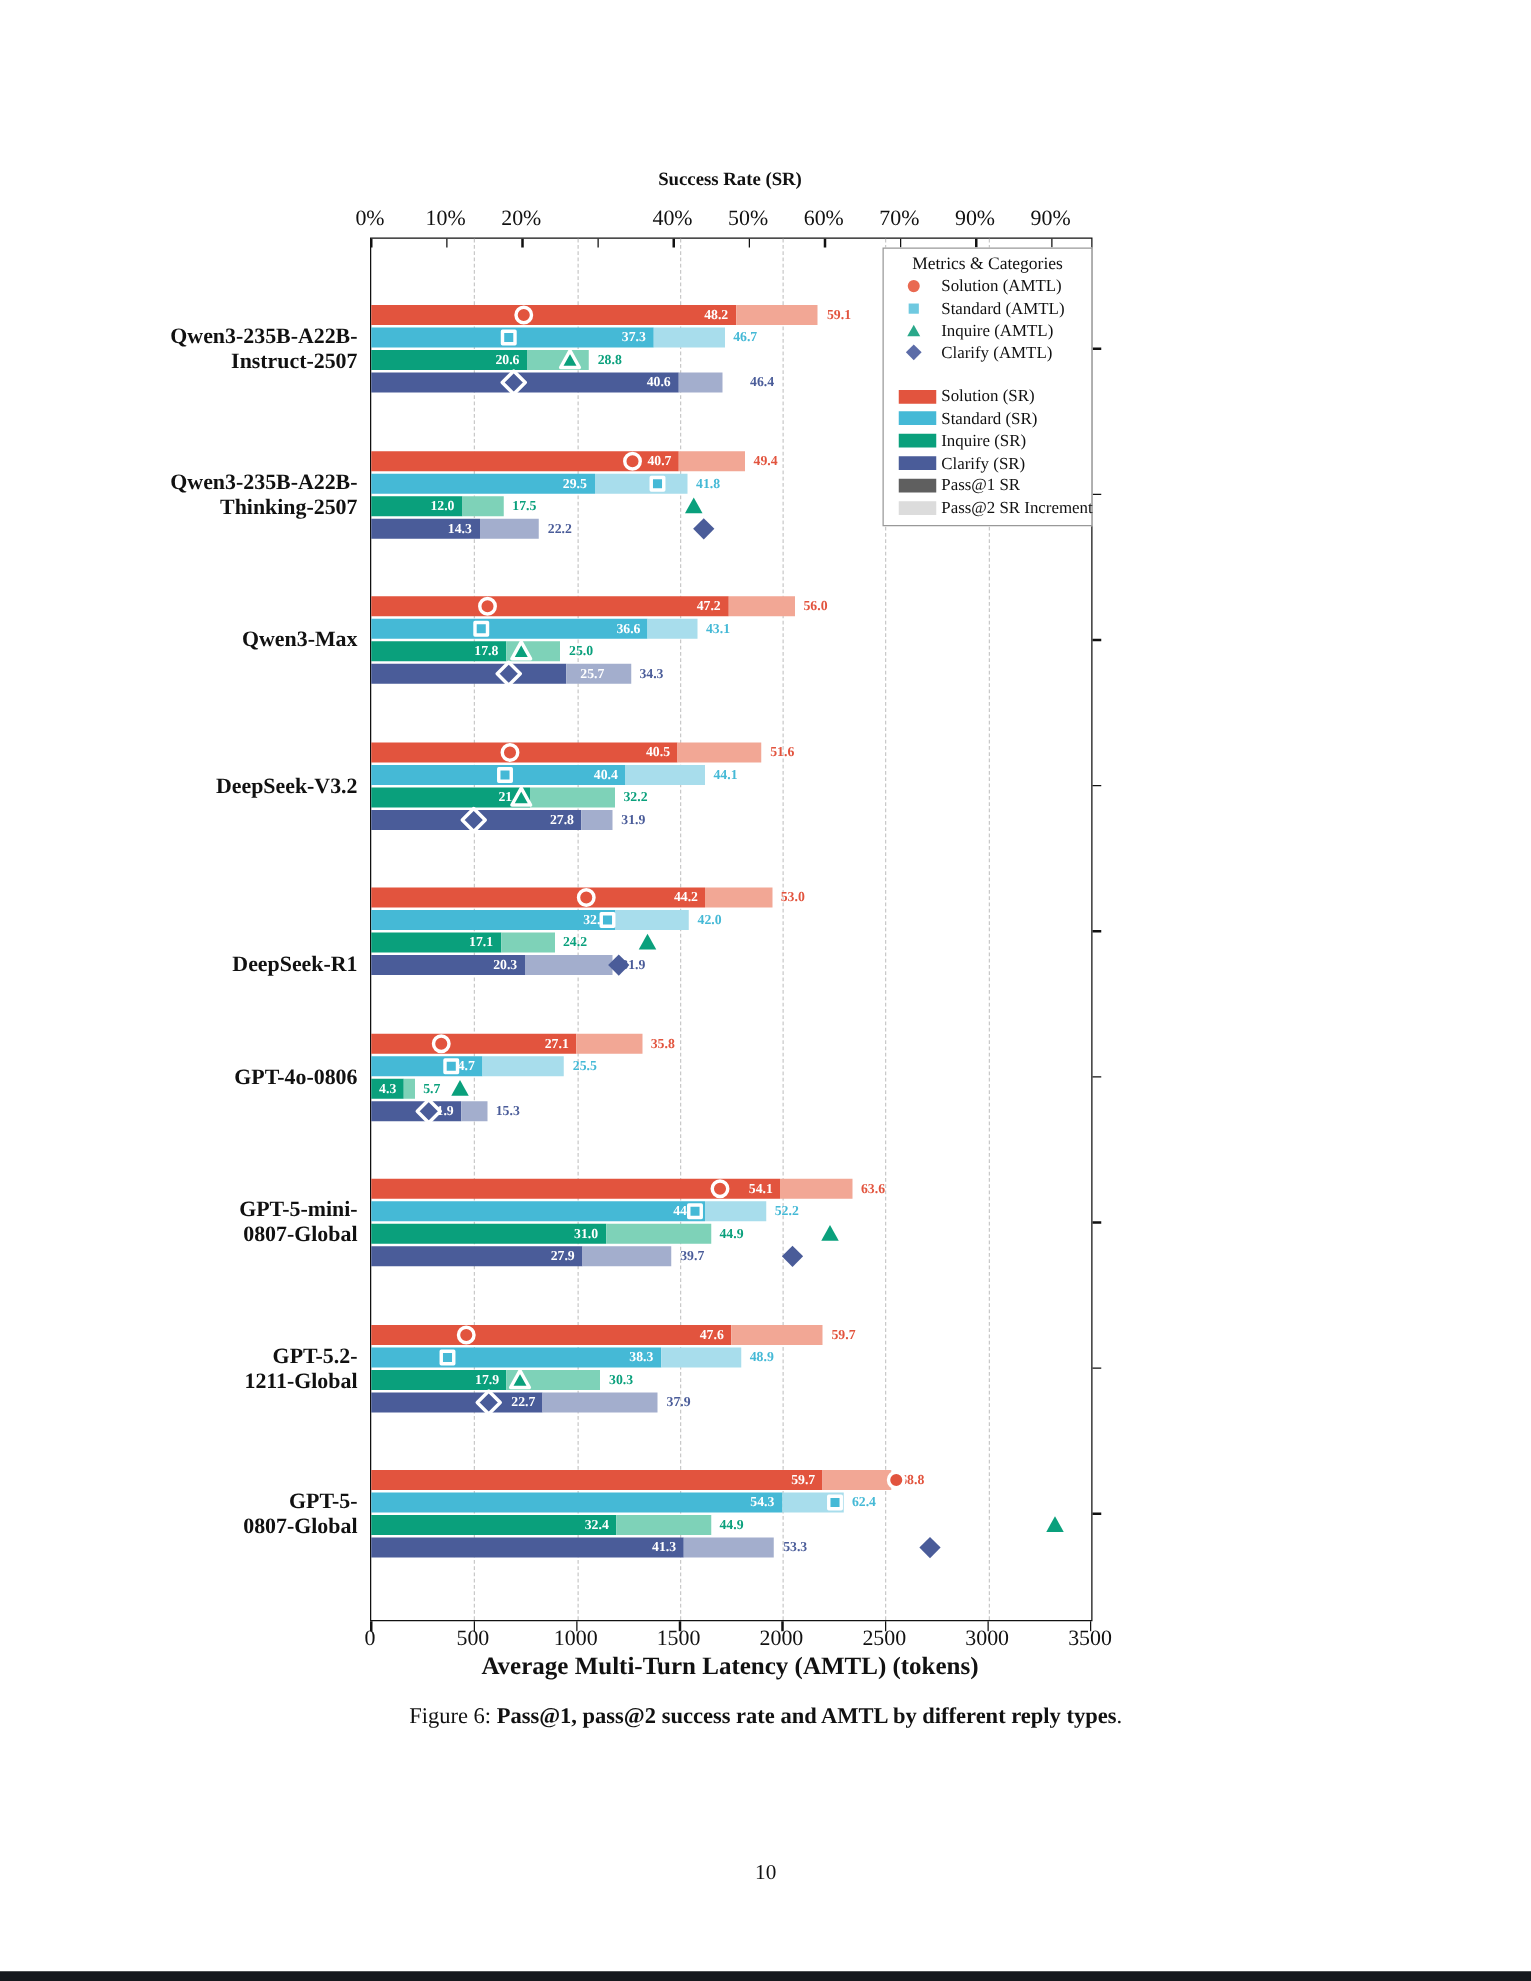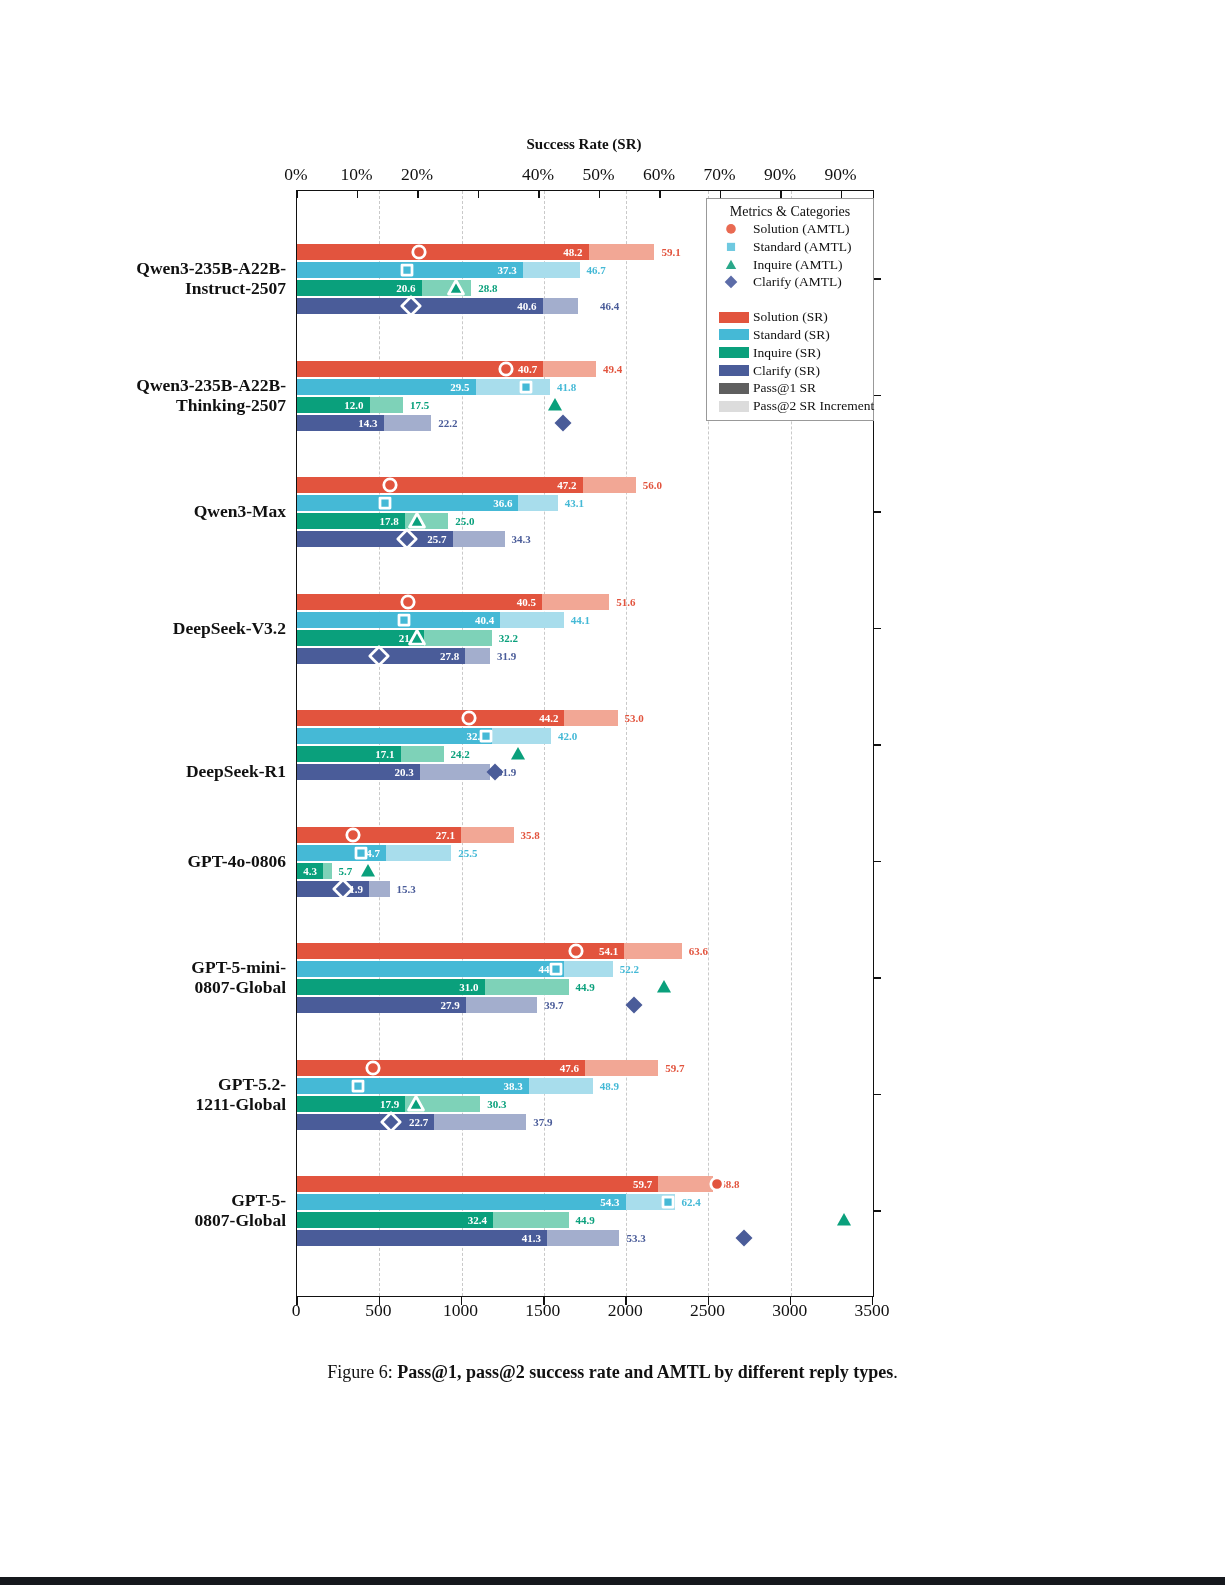--- a/index.html
+++ b/index.html
@@ -153,21 +153,21 @@
         <div class="barseg" style="left: 0px; top: 304px; width: 221.4px; background: rgb(69, 185, 214);"></div>
         <div class="barseg" style="left: 221.4px; top: 304px; width: 39.3px; background: rgb(168, 221, 236);"></div>
         <div class="p1label" style="left: 0px; top: 304px; width: 215.4px;">36.6</div>
         <div class="p2label" style="left: 267.8px; top: 304px; color: rgb(69, 185, 214);">43.1</div>
         <div class="barseg" style="left: 0px; top: 322px; width: 107.7px; background: rgb(10, 160, 124);"></div>
         <div class="barseg" style="left: 107.7px; top: 322px; width: 43.6px; background: rgb(126, 210, 184);"></div>
         <div class="p1label" style="left: 0px; top: 322px; width: 101.7px;">17.8</div>
         <div class="p2label" style="left: 158.3px; top: 322px; color: rgb(10, 160, 124);">25.0</div>
         <div class="barseg" style="left: 0px; top: 340px; width: 155.5px; background: rgb(74, 92, 153);"></div>
         <div class="barseg" style="left: 155.5px; top: 340px; width: 52px; background: rgb(163, 174, 205);"></div>
-        <div class="p1label" style="left: 0px; top: 340px; width: 149.5px;">25.7</div>
+        <div class="p1label" style="left: 0px; top: 340px; width: 149.5px; padding-left: 37px;">25.7</div>
         <div class="p2label" style="left: 214.5px; top: 340px; color: rgb(74, 92, 153);">34.3</div>
         <div class="barseg" style="left: 0px; top: 402.5px; width: 245px; background: rgb(226, 84, 62);"></div>
         <div class="barseg" style="left: 245px; top: 402.5px; width: 67.2px; background: rgb(242, 167, 149);"></div>
         <div class="p1label" style="left: 0px; top: 402.5px; width: 239px;">40.5</div>
         <div class="p2label" style="left: 319.2px; top: 402.5px; color: rgb(226, 84, 62);">51.6</div>
         <div class="barseg" style="left: 0px; top: 420.5px; width: 203.3px; background: rgb(69, 185, 214);"></div>
         <div class="barseg" style="left: 203.3px; top: 420.5px; width: 63.5px; background: rgb(168, 221, 236);"></div>
         <div class="p1label" style="left: 0px; top: 420.5px; width: 197.3px;">40.4</div>
         <div class="p2label" style="left: 273.8px; top: 420.5px; color: rgb(69, 185, 214);">44.1</div>
         <div class="barseg" style="left: 0px; top: 438.5px; width: 127px; background: rgb(10, 160, 124);"></div>
@@ -419,18 +419,20 @@
             <div class="legend-label">Pass@1 SR</div>
           </div>
           <div class="legend-row">
             <div class="legend-patch" style="background: rgb(220, 220, 220);"></div>
             <div class="legend-label">Pass@2 SR Increment</div>
           </div>
         </div>
     </div>
   </div>
 
+  <div class="xaxistitle">Average Multi-Turn Latency (AMTL) (tokens)</div>
 
   <div class="caption"><span>Figure 6: </span><b>Pass@1, pass@2 success rate and AMTL by different reply types</b><span>.</span></div>
 
+  <div class="pagenum">10</div>
 
   <div class="bottomrule"></div>
 </div>
 
 </body></html>

